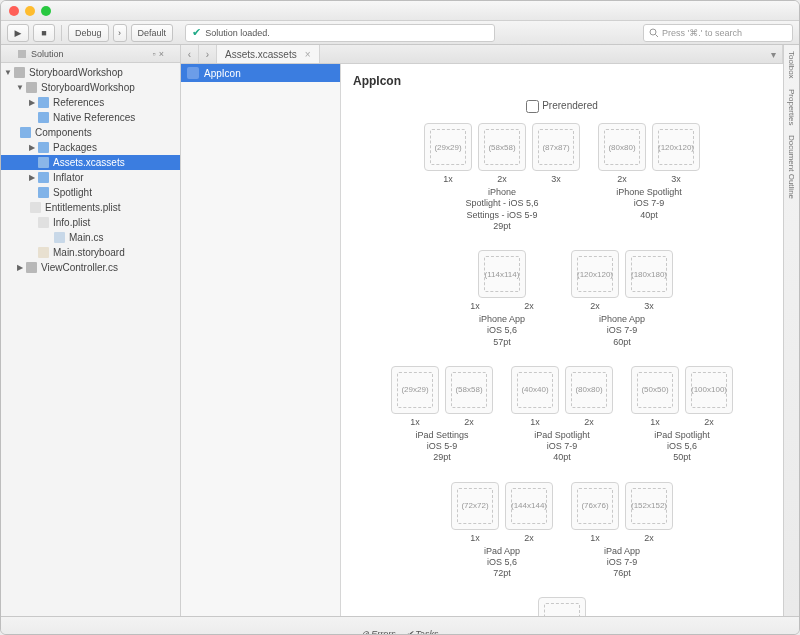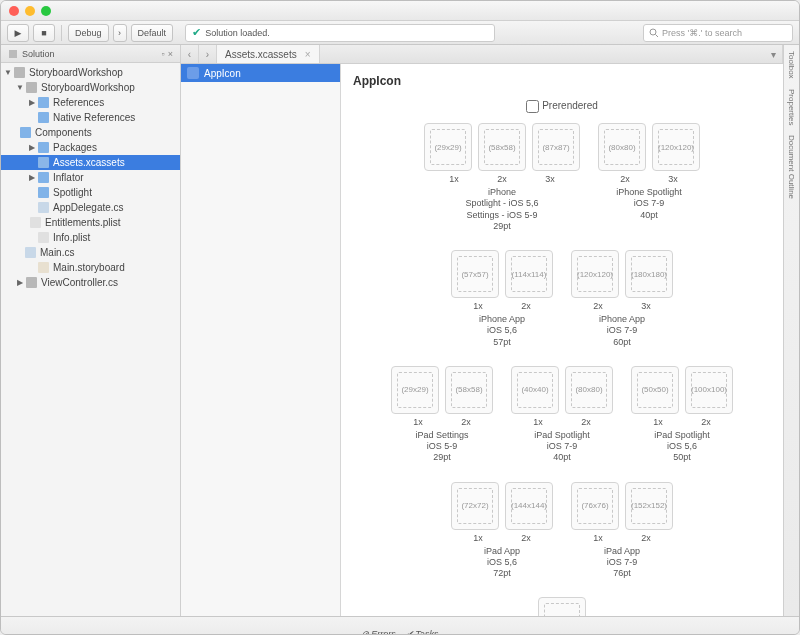--- a/index.html
+++ b/index.html
@@ -9,21 +9,21 @@
 .tl { width: 10px; height: 10px; border-radius: 50%; }
 .toolbar { height: 24px; background: linear-gradient(#f5f5f5,#e6e6e6); border-bottom: 1px solid #c8c8c8; display: flex; align-items: center; padding: 0 6px; gap: 4px; }
 .tb-btn { height: 18px; min-width: 22px; background: linear-gradient(#fdfdfd,#efefef); border: 1px solid #c4c4c4; border-radius: 3px; display: inline-flex; align-items: center; justify-content: center; font-size: 9px; color: #555; padding: 0 6px; }
 .tb-sep { width: 1px; height: 16px; background: #ccc; margin: 0 2px; }
 .status-pill { flex: 1; max-width: 310px; height: 18px; background: #fff; border: 1px solid #ccc; border-radius: 3px; display: flex; align-items: center; padding: 0 6px; font-size: 9px; color: #555; margin: 0 8px; }
 .status-pill .ok { color: #2a8; margin-right: 4px; font-size: 11px; line-height: 1; }
 .search { width: 150px; height: 18px; background: #fff; border: 1px solid #ccc; border-radius: 3px; display: flex; align-items: center; padding: 0 5px; font-size: 9px; color: #999; margin-left: auto; }
 .search svg { margin-right: 3px; flex-shrink: 0; }
 .main { display: flex; height: calc(100% - 62px); }
 .sidebar { width: 180px; background: #f4f4f4; border-right: 1px solid #cfcfcf; display: flex; flex-direction: column; }
-.panelhdr { height: 18px; background: linear-gradient(#f0f0f0,#e4e4e4); border-bottom: 1px solid #cfcfcf; display: flex; align-items: center; padding: 0 7px; font-size: 9px; color: #555; }
+.panelhdr { height: 18px; background: linear-gradient(#f0f0f0,#e4e4e4); border-bottom: 1px solid #cfcfcf; display: flex; align-items: center; padding: 0 16px; font-size: 9px; color: #555; }
 .panelhdr .title { flex: 1; font-weight: 500; }
 .panelhdr .x { color: #888; margin-left: 3px; }
 .tree { flex: 1; overflow: auto; padding: 2px 0; }
 .tree-row { display: flex; align-items: center; height: 15px; padding-right: 4px; font-size: 10px; color: #444; white-space: nowrap; }
 .tree-row .disc { width: 10px; text-align: center; font-size: 8px; color: #666; }
 .tree-row .iconbox { width: 13px; height: 13px; margin-right: 3px; display: flex; align-items: center; justify-content: center; }
 .tree-row.sel { background: #3b7de0; color: #fff; }
 .tree-row.sel .disc { color: #fff; }
 .fi { width: 11px; height: 11px; border-radius: 1px; }
 .fi-folder { background: #81b3e8; }
@@ -47,21 +47,21 @@
 .editor { flex: 1; overflow: auto; padding: 8px 0 12px 0; }
 .etitle { font-size: 12px; font-weight: 600; padding: 2px 12px 8px 12px; color: #333; }
 .prer { text-align: center; padding: 4px 0 10px 0; font-size: 10px; color: #555; }
 .prer input { vertical-align: middle; margin-right: 3px; }
 .iconrows { display: flex; flex-direction: column; gap: 18px; align-items: center; }
 .iconrow { display: flex; gap: 18px; justify-content: center; }
 .icongrp { display: flex; flex-direction: column; align-items: center; gap: 3px; }
 .slots { display: flex; gap: 6px; }
 .slot { width: 48px; height: 48px; border: 1px solid #d4d4d4; border-radius: 4px; background: #fafafa; display: flex; align-items: center; justify-content: center; }
 .slot .inner { width: 36px; height: 36px; border: 1px dashed #c8c8c8; border-radius: 2px; display: flex; align-items: center; justify-content: center; font-size: 8px; color: #999; text-align: right; }
-.scales { display: flex; }
+.scales { display: flex; gap: 6px; }
 .scales span { width: 48px; text-align: center; font-size: 9px; color: #555; }
 .grplbl { font-size: 9px; color: #555; text-align: center; line-height: 1.25; white-space: pre-line; }
 .rpanel { width: 16px; background: linear-gradient(#f3f3f3,#eaeaea); border-left: 1px solid #cfcfcf; display: flex; flex-direction: column; align-items: center; padding-top: 4px; gap: 6px; }
 .rpanel .rt { writing-mode: vertical-rl; font-size: 8px; color: #777; padding: 2px 0; }
 .footer { height: 34px; background: linear-gradient(#f3f3f3,#e6e6e6); border-top: 1px solid #c8c8c8; display: flex; align-items: center; justify-content: center; padding: 0 8px; font-size: 9px; color: #555; gap: 10px; font-style: italic; }
 .footer .item svg, .footer .item span.ic { margin-right: 2px; }
 </style>
 </head>
 <body>
 
@@ -164,42 +164,35 @@
           </span>
           <span>Inflator</span>
         </div>
         <div class="tree-row" style="padding-left: 26px;">
           <span class="disc"></span>
           <span class="iconbox">
             <span class="fi fi-folder"></span>
           </span>
           <span>Spotlight</span>
         </div>
-        <div class="tree-row" style="padding-left: 26px;">
-          <span class="disc"></span>
-          <span class="iconbox">
-            <span class="fi fi-cs"></span>
-          </span>
-          <span>AppDelegate.cs</span>
-        </div>
         <div class="tree-row" style="padding-left: 18px;">
           <span class="disc"></span>
           <span class="iconbox">
             <span class="fi fi-plist"></span>
           </span>
           <span>Entitlements.plist</span>
         </div>
         <div class="tree-row" style="padding-left: 26px;">
           <span class="disc"></span>
           <span class="iconbox">
             <span class="fi fi-plist"></span>
           </span>
           <span>Info.plist</span>
         </div>
-        <div class="tree-row" style="padding-left: 13px;">
+        <div class="tree-row" style="padding-left: 42px;">
           <span class="disc"></span>
           <span class="iconbox">
             <span class="fi fi-cs"></span>
           </span>
           <span>Main.cs</span>
         </div>
         <div class="tree-row" style="padding-left: 26px;">
           <span class="disc"></span>
           <span class="iconbox">
             <span class="fi fi-sb"></span>
@@ -280,23 +273,20 @@
                 </div>
                 <div class="grplbl">iPhone Spotlight
 iOS 7-9
 40pt</div>
               </div>
             </div>
             <div class="iconrow">
               <div class="icongrp">
                 <div class="slots">
                   <div class="slot">
-                    <div class="inner">(57x57)</div>
-                  </div>
-                  <div class="slot">
                     <div class="inner">(114x114)</div>
                   </div>
                 </div>
                 <div class="scales">
                   <span>1x</span>
                   <span>2x</span>
                 </div>
                 <div class="grplbl">iPhone App
 iOS 5,6
 57pt</div>

